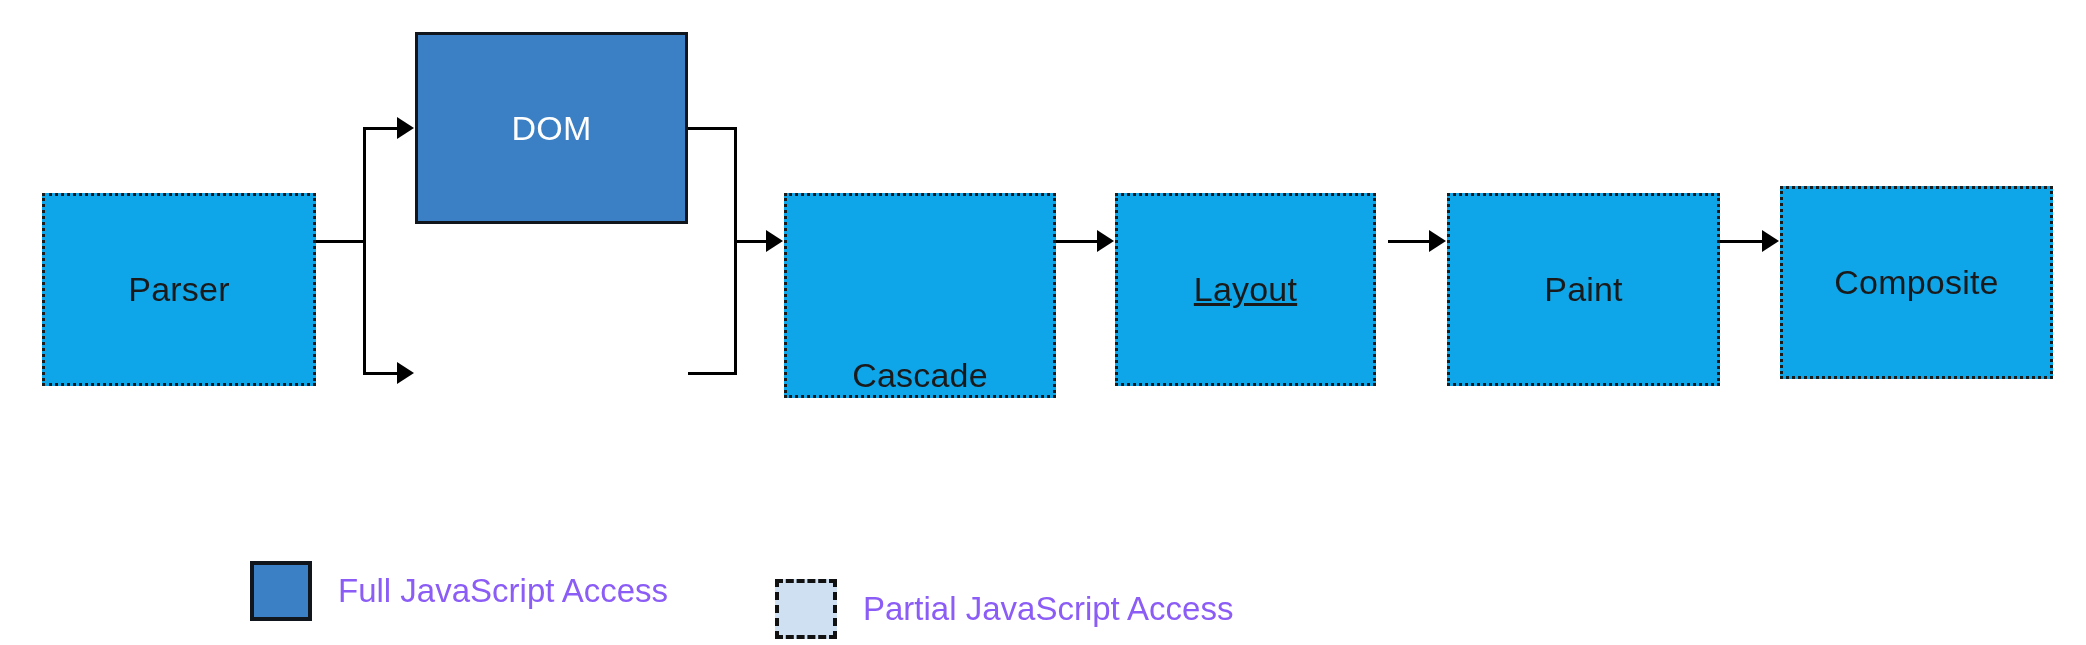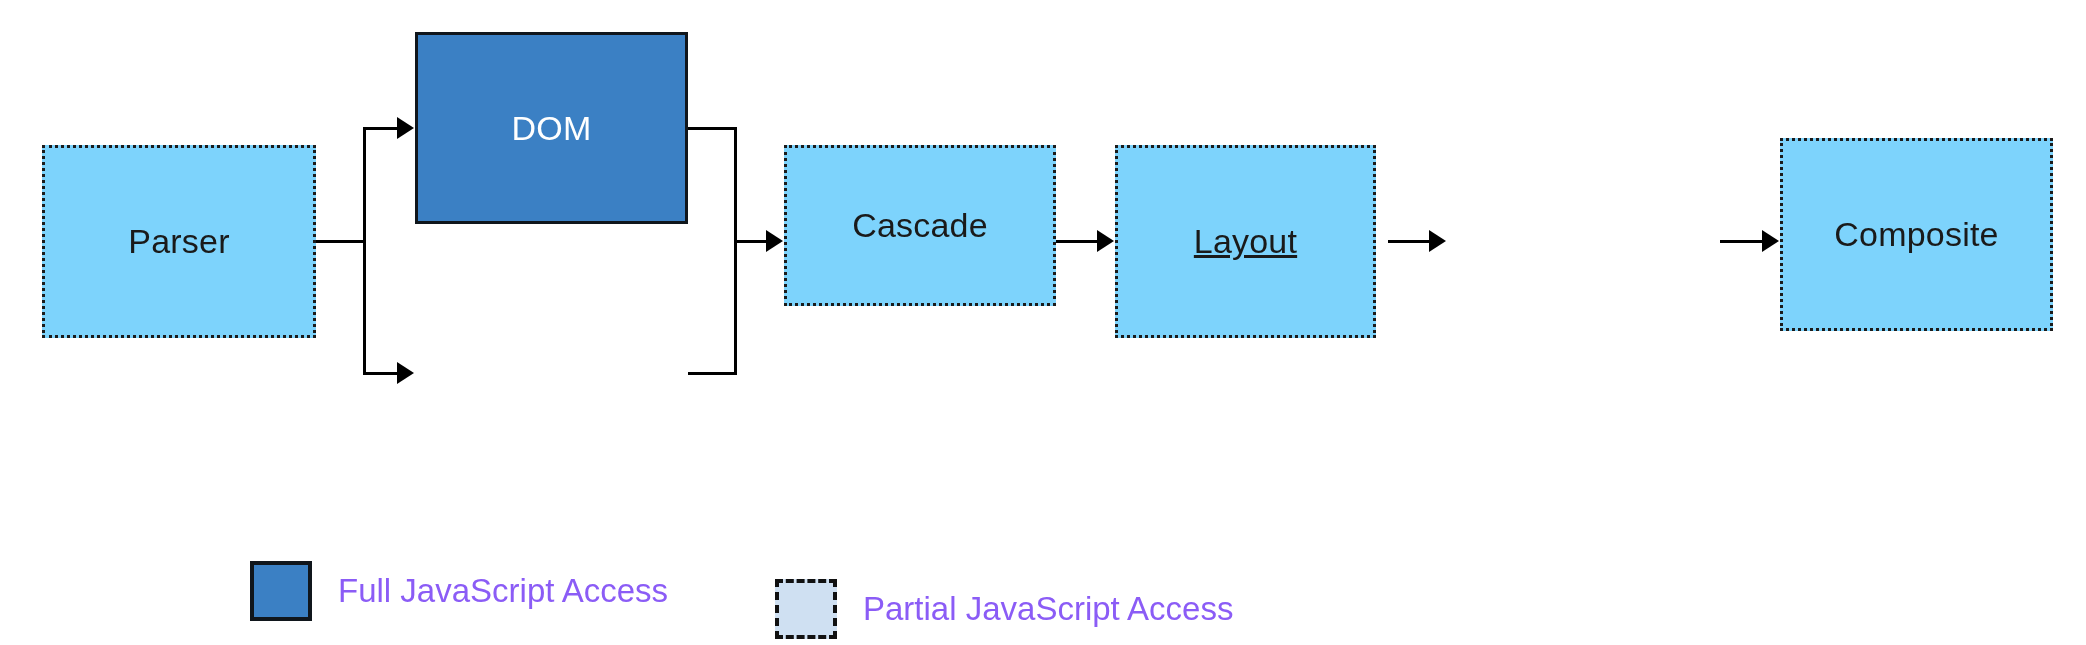--- a/index.html
+++ b/index.html
@@ -16,22 +16,23 @@
     position:absolute;
     box-sizing:border-box;
     display:flex;
     align-items:center;
     justify-content:center;
     font-size:34px;
     color:#1a1a1a;
     letter-spacing:0.2px;
   }
   .node.dotted{
-    background:#7dd3fc;
+    background:#0ea5e9;
     border:3px dotted #1b1b1b;
+    margin-top:48px;
   }
   .node.dashed{
     background:#cfe0f2;
     border:4px dashed #111111;
   }
   .node.solid{
     background:#3b80c4;
     border:3px solid #10161c;
     color:#ffffff;
   }
@@ -72,28 +73,31 @@
 
   <div class="node dotted" style="left:42px;top:145px;width:274px;height:193px;">
     <span>Parser</span>
   </div>
 
   <div class="node solid" style="left:415px;top:32px;width:273px;height:192px;text-align:center;">
     <span>DOM</span>
   </div>
 
 
-  <div class="node dotted" style="left:784px;top:145px;width:272px;height:161px;">
+  <div class="node dotted" style="left:784px;top:145px;width:272px;height:205px;align-items:flex-end;">
     <span>Cascade</span>
   </div>
 
   <div class="node dotted" style="left:1115px;top:145px;width:261px;height:193px;text-decoration:underline;">
     <span>Layout</span>
   </div>
 
+  <div class="node dotted" style="left:1447px;top:145px;width:273px;height:193px;">
+    <span>Paint</span>
+  </div>
 
   <div class="node dotted" style="left:1780px;top:138px;width:273px;height:193px;">
     <span>Composite</span>
   </div>
 
   <div class="hline" style="left:316px;top:240px;width:50px;"></div>
   <div class="vline" style="left:363px;top:128px;height:247px;"></div>
 
   <div class="hline" style="left:363px;top:127px;width:36px;"></div>
   <div class="arrowhead" style="left:397px;top:117px;"></div>

